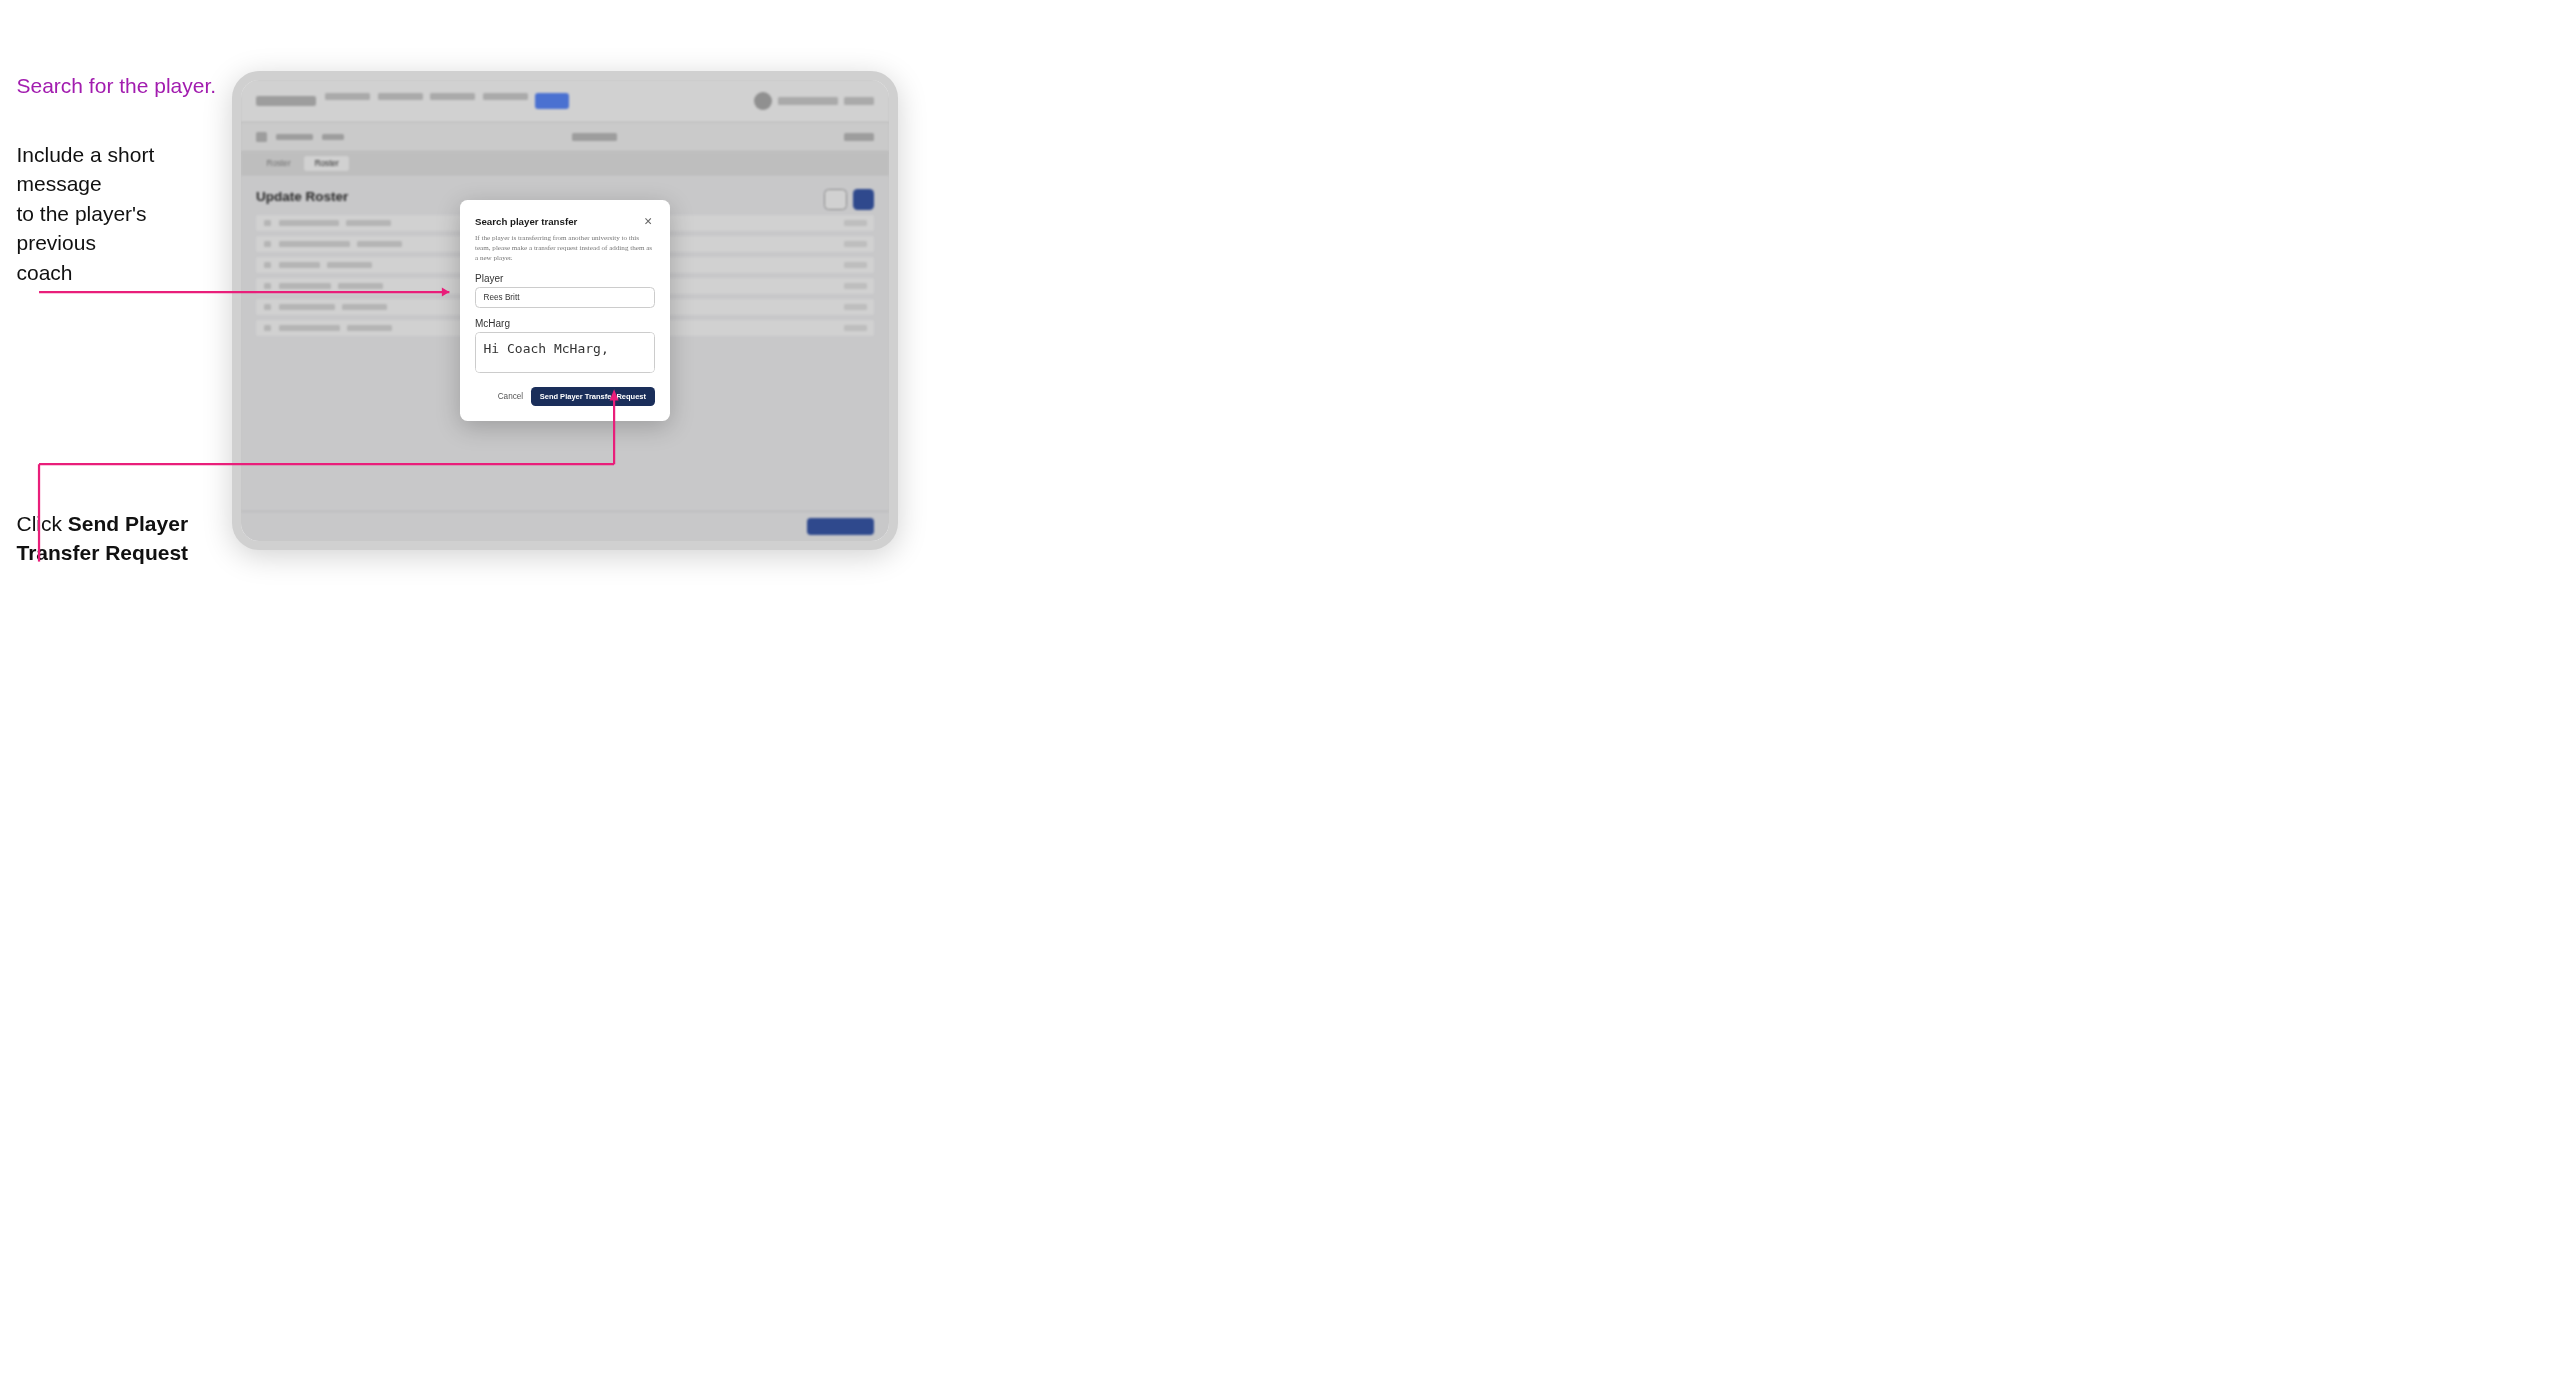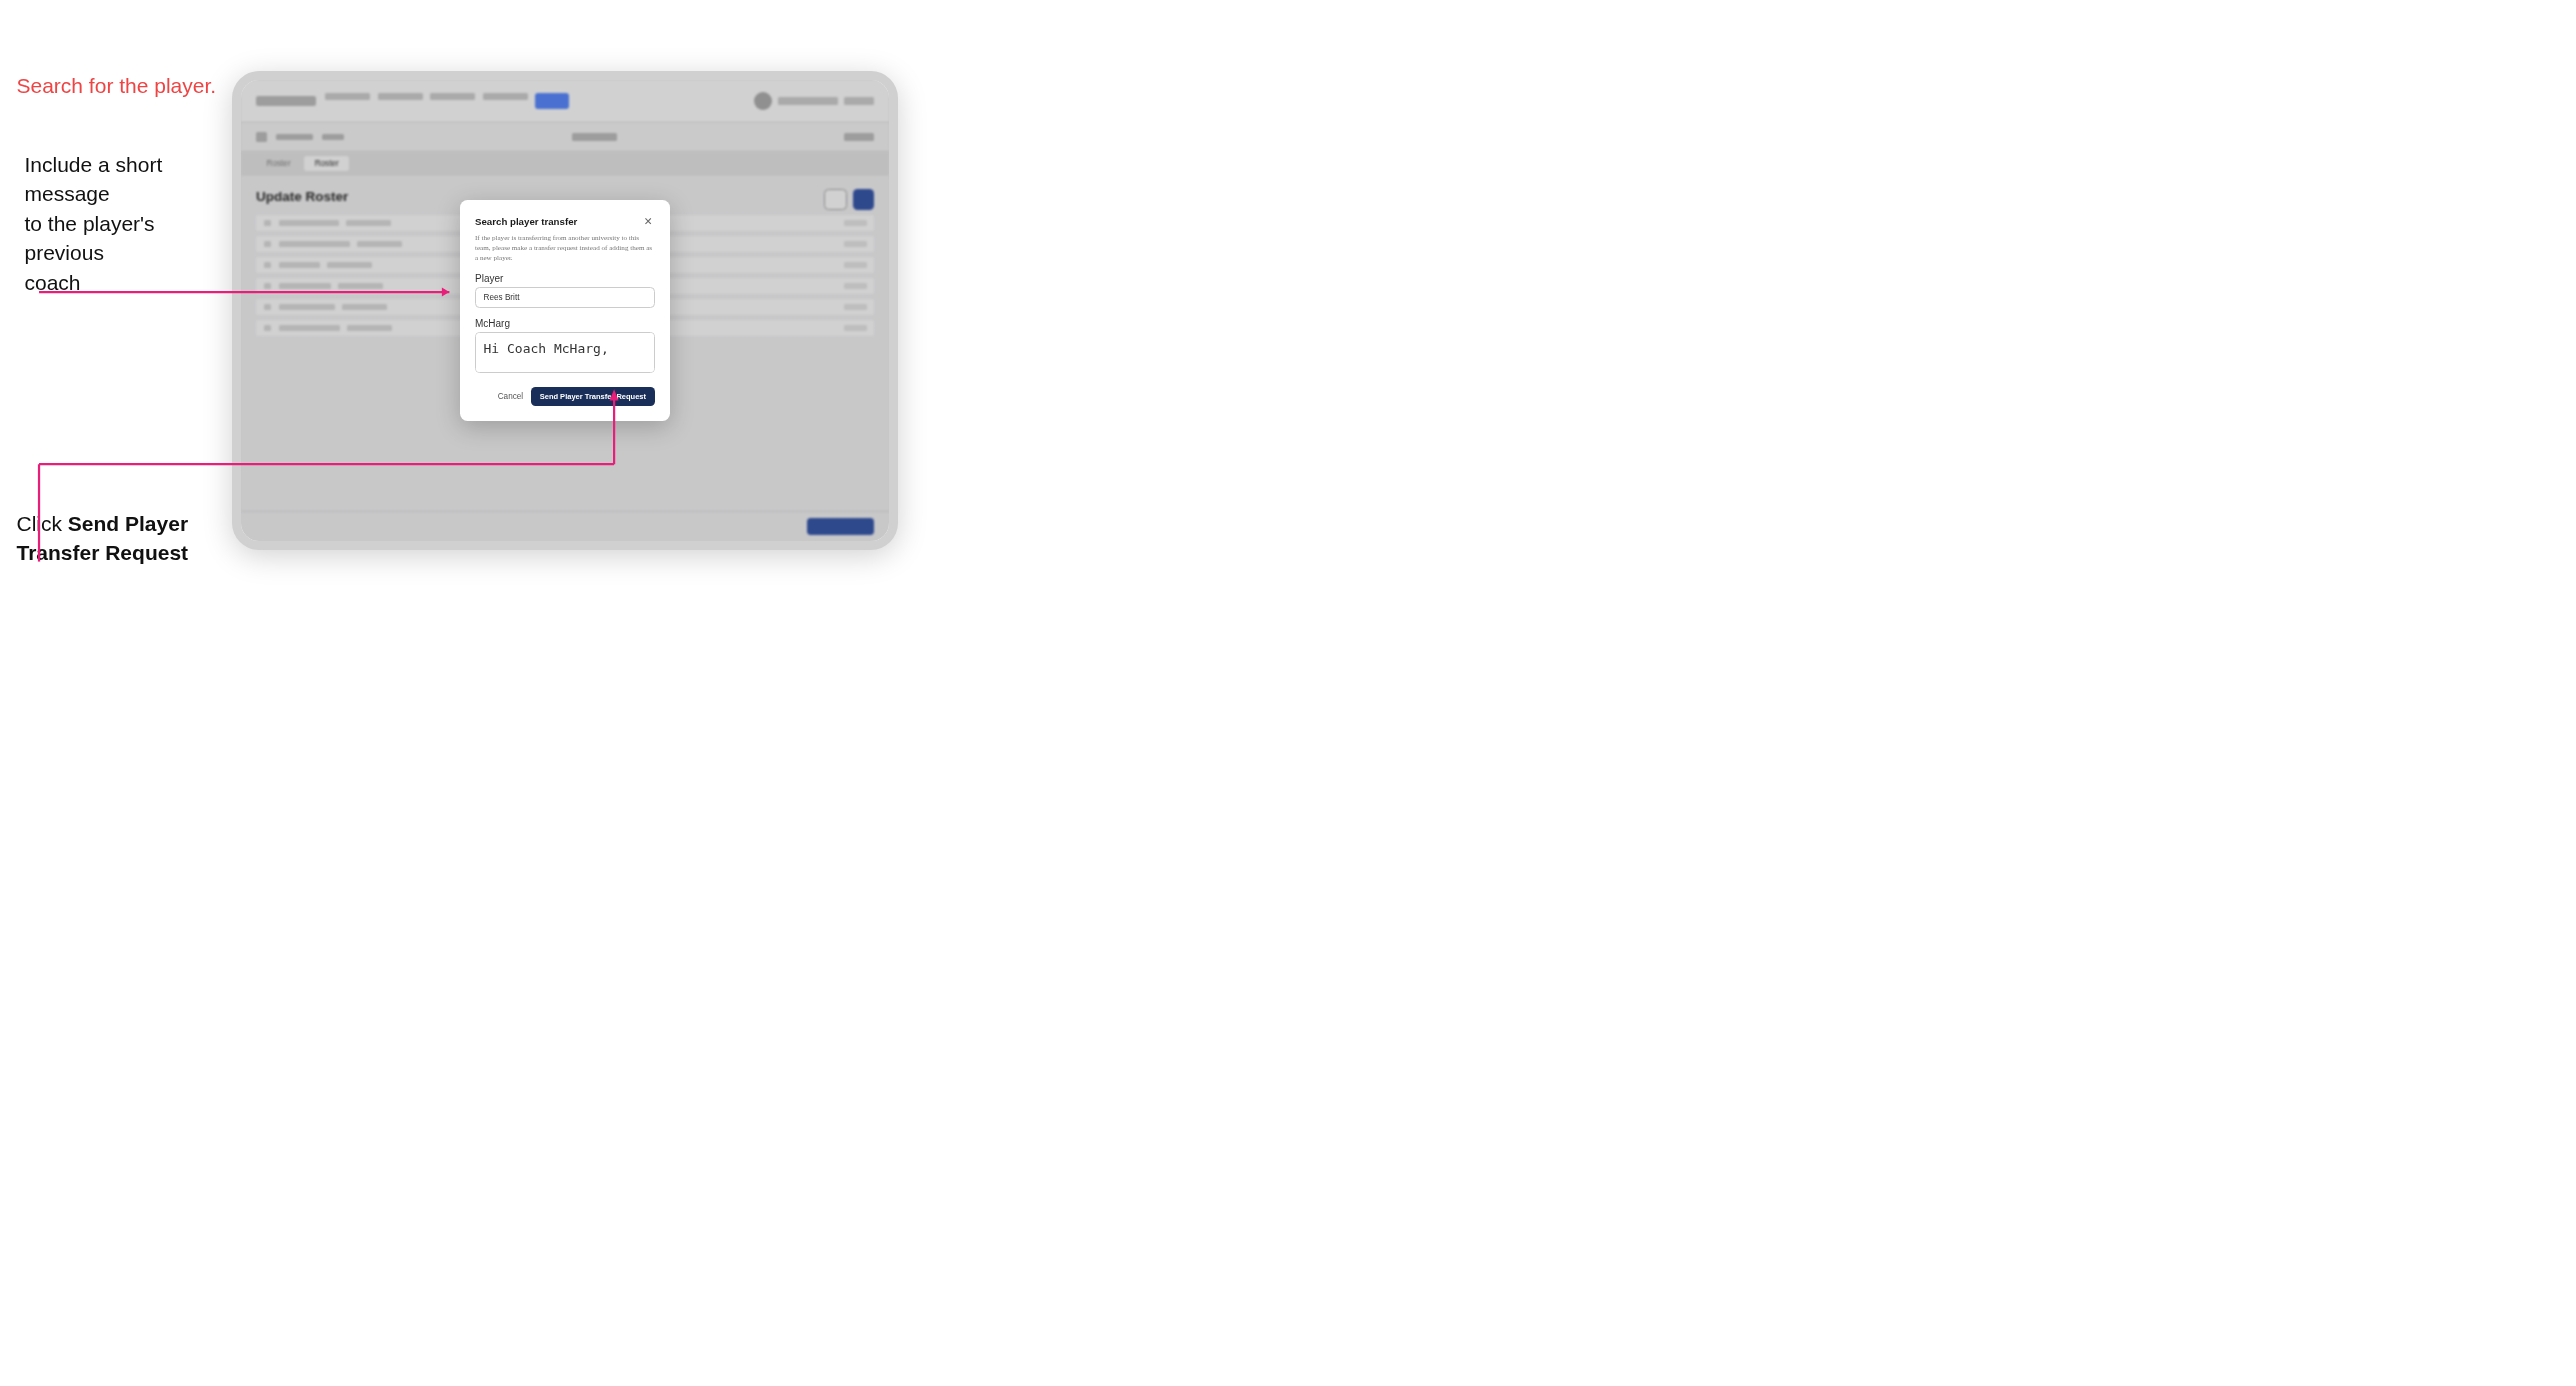--- a/index.html
+++ b/index.html
@@ -11,33 +11,32 @@
       position: relative;
       overflow: hidden;
     }
 
     
     .annotation-search {
       position: absolute;
       top: 71px;
       left: 16.5px;
       font-size: 21px;
-      color: #ef4444;
+      color: #a21caf;
       line-height: 1.4;
     }
 
     .annotation-message {
       position: absolute;
-      top: 150px;
+      top: 140px;
       left: 16.5px;
       font-size: 21px;
       color: #111;
       line-height: 1.4;
       width: 195px;
-      margin-left: 8px;
     }
 
     .annotation-click {
       position: absolute;
       top: 509px;
       left: 16.5px;
       font-size: 21px;
       color: #111;
       line-height: 1.4;
       width: 195px;

